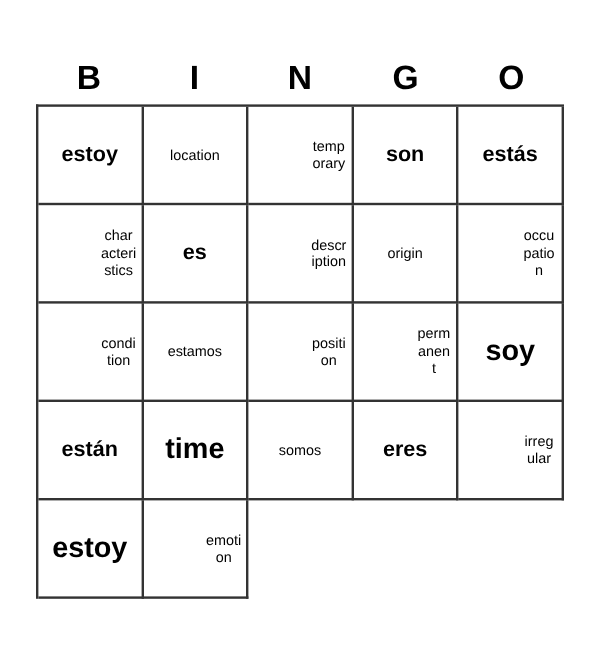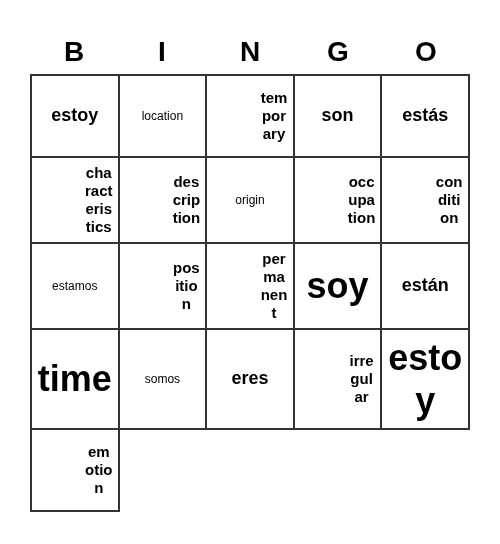--- a/index.html
+++ b/index.html
@@ -67,27 +67,27 @@
       font-size: 18px;
       font-weight: bold;
     }
 
     .size-medium {
       font-size: 12px;
       font-weight: normal;
     }
 
     .size-small {
-      font-size: 15px;
-      font-weight: bold;
+      font-size: 12px;
+      font-weight: normal;
       padding-left: 48px;
     }
 
     .size-xlarge {
-      font-size: 36px;
+      font-size: 24px;
       font-weight: bold;
     }
 
     .free-cell {
       font-size: 22px;
       font-weight: bold;
     }
   </style>
 </head>
 <body>
@@ -113,20 +113,23 @@
         <span class="size-small">temporary</span>
       </div>
       <div class="bingo-cell">
         <span class="size-large">son</span>
       </div>
       <div class="bingo-cell">
         <span class="size-large">estás</span>
       </div>
       <div class="bingo-cell">
         <span class="size-small">characteristics</span>
+      </div>
+      <div class="bingo-cell">
+        <span class="size-large">es</span>
       </div>
       <div class="bingo-cell">
         <span class="size-small">description</span>
       </div>
       <div class="bingo-cell">
         <span class="size-medium">origin</span>
       </div>
       <div class="bingo-cell">
         <span class="size-small">occupation</span>
       </div>

